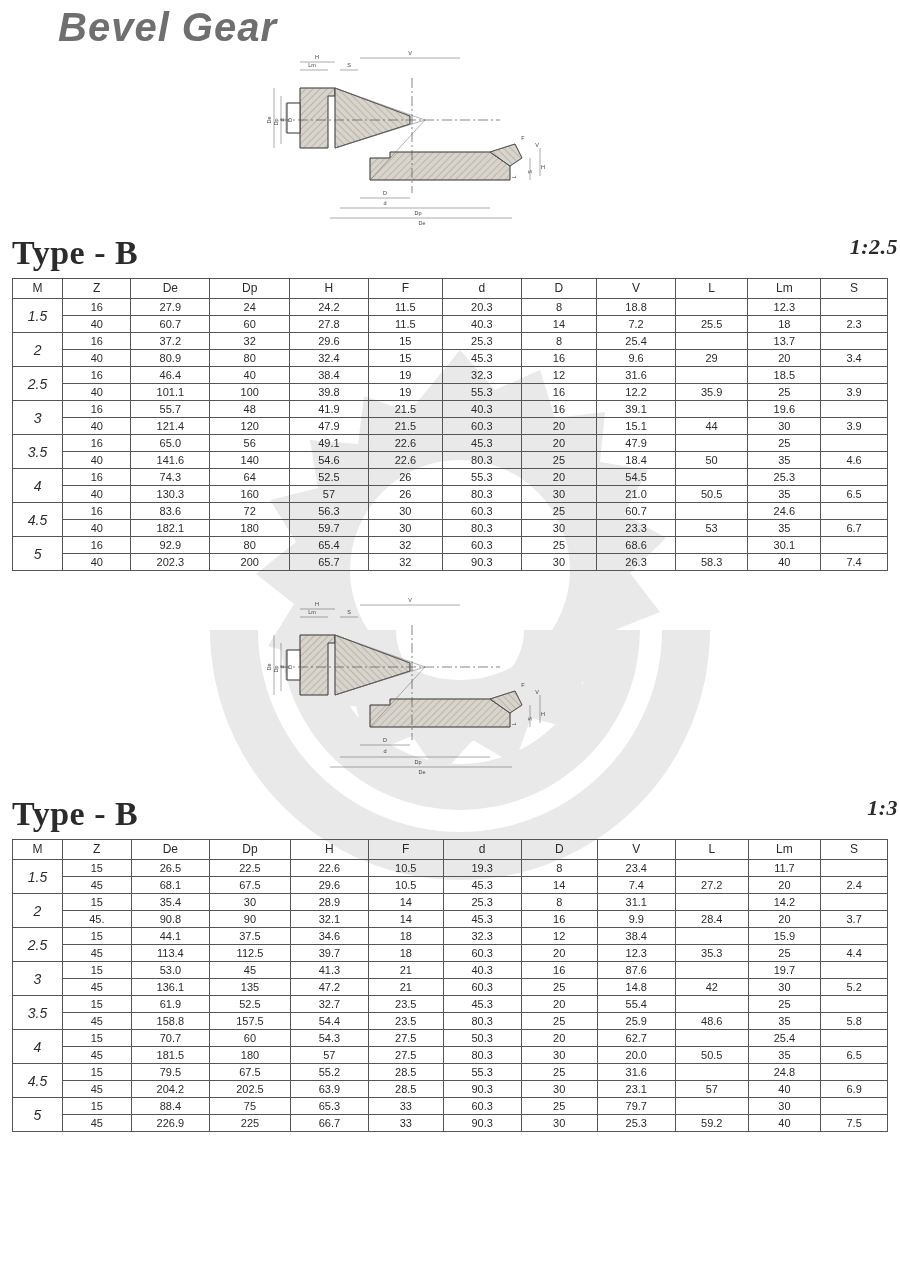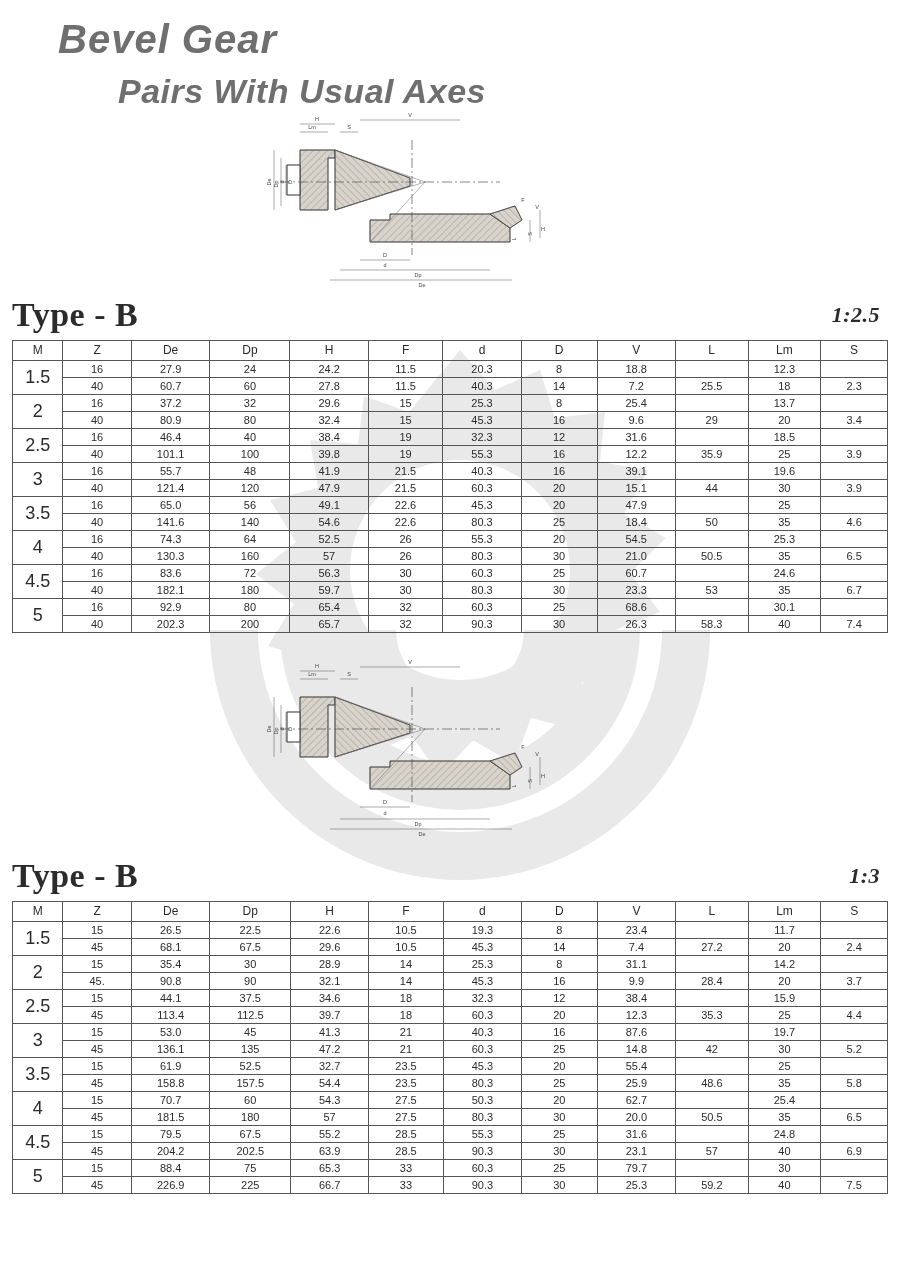--- a/index.html
+++ b/index.html
@@ -25,21 +25,21 @@
     height: 620px;
     z-index: 0;
     opacity: 1;
     pointer-events: none;
   }
 
   
   .title-block {
     position: relative;
     z-index: 2;
-    padding-top: 18px;
+    padding-top: 6px;
   }
   .title-1 {
     font-size: 40px;
     font-weight: bold;
     font-style: italic;
     color: #6f6f6f;
     letter-spacing: 1px;
     margin-left: 58px;
     line-height: 1.05;
   }
@@ -60,23 +60,23 @@
     color: #4a4a4a;
     margin-left: 58px;
     margin-top: 24px;
   }
 
   
   .section-head {
     position: relative;
     z-index: 2;
     display: flex;
-    align-items: center;
+    align-items: flex-start;
     justify-content: space-between;
-    padding: 0 20px 0 12px;
+    padding: 0 2px 0 12px;
     margin-top: 6px;
   }
   .type-label {
     font-family: "Liberation Serif", serif;
     font-size: 34px;
     font-weight: bold;
     color: #2b2b2b;
     letter-spacing: 0.5px;
   }
   .ratio-label {
@@ -115,21 +115,22 @@
     line-height: 16px;
     font-weight: normal;
     background: transparent;
   }
   table.spec th {
     height: 19px;
     line-height: 19px;
     font-size: 12px;
   }
   table.spec td.mcol {
-    font-size: 18px;
+    font-size: 14px;
+    font-style: italic;
   }
   
   .c-m  { width: 52px; }
   .c-z  { width: 72px; }
   .c-de { width: 82px; }
   .c-dp { width: 84px; }
   .c-h  { width: 82px; }
   .c-f  { width: 78px; }
   .c-d  { width: 82px; }
   .c-dd { width: 80px; }
@@ -148,21 +149,20 @@
       <circle cx="310" cy="240" r="110" fill="#ffffff"></circle>
       <path d="M60 300 a250 250 0 0 0 250 250 a250 250 0 0 0 250 -250 l-48 0 a202 202 0 0 1 -202 202 a202 202 0 0 1 -202 -202 Z"></path>
       <path d="M130 300 a180 180 0 0 0 180 180 a180 180 0 0 0 180 -180 l-46 0 a134 134 0 0 1 -134 134 a134 134 0 0 1 -134 -134 Z"></path>
       <path d="M198 300 a112 112 0 0 0 112 112 a112 112 0 0 0 112 -112 l-48 0 a64 64 0 0 1 -64 64 a64 64 0 0 1 -64 -64 Z"></path>
     </g>
   </svg>
 </div>
 
 <div class="title-block">
   <div class="title-1">Bevel Gear</div>
-  <div class="title-2">Pairs With Usual Axes</div>
 </div>
 
 <div class="drawing-wrap">
   <svg width="420" height="180" viewBox="0 0 420 180" aria-hidden="true">
     <defs>
       <pattern id="hatchA" width="5" height="5" patternUnits="userSpaceOnUse" patternTransform="rotate(45)">
         <rect width="5" height="5" fill="#d9d4cb"></rect>
         <line x1="0" y1="0" x2="0" y2="5" stroke="#8d8madd" stroke-width="1"></line>
         <line x1="0" y1="0" x2="0" y2="5" stroke="#8b8780" stroke-width="0.8"></line>
       </pattern>

